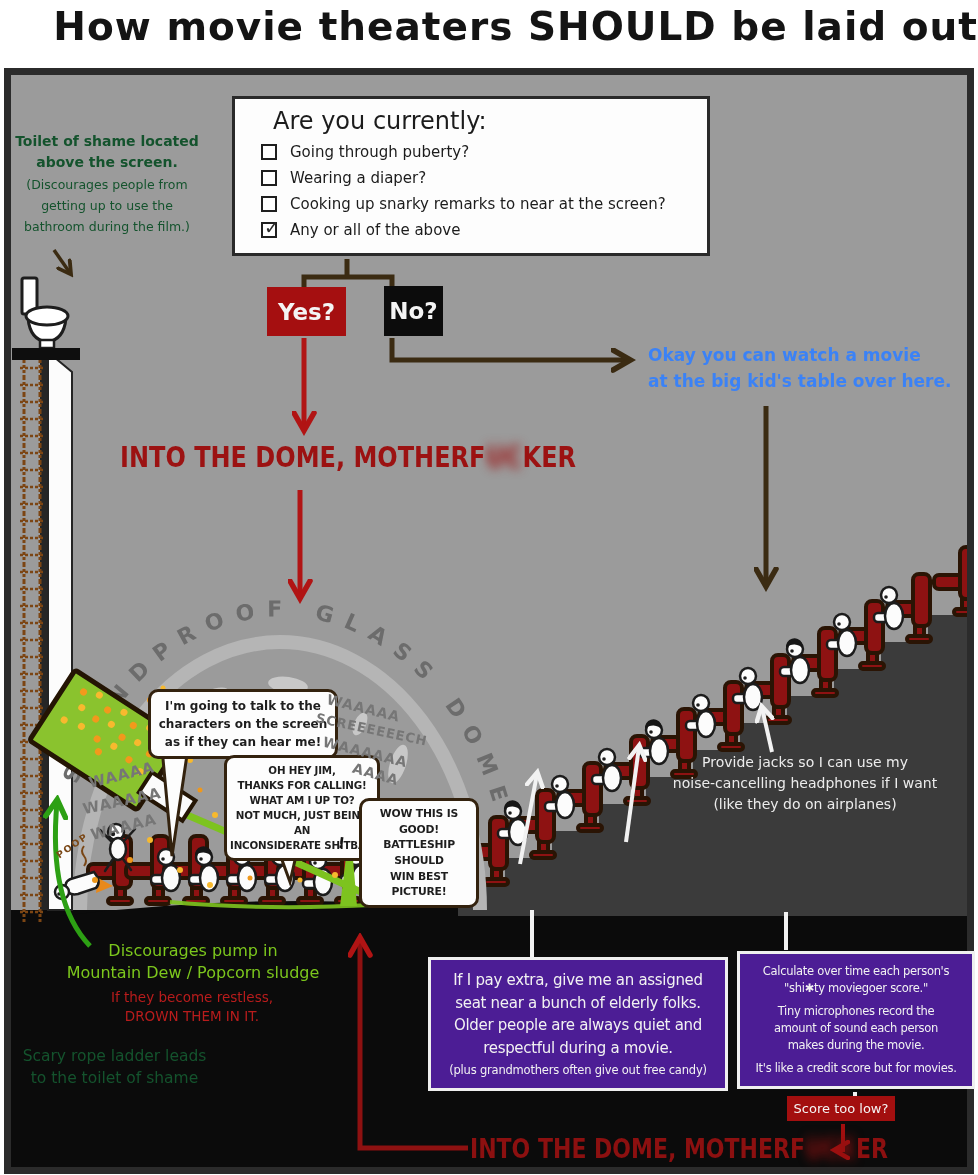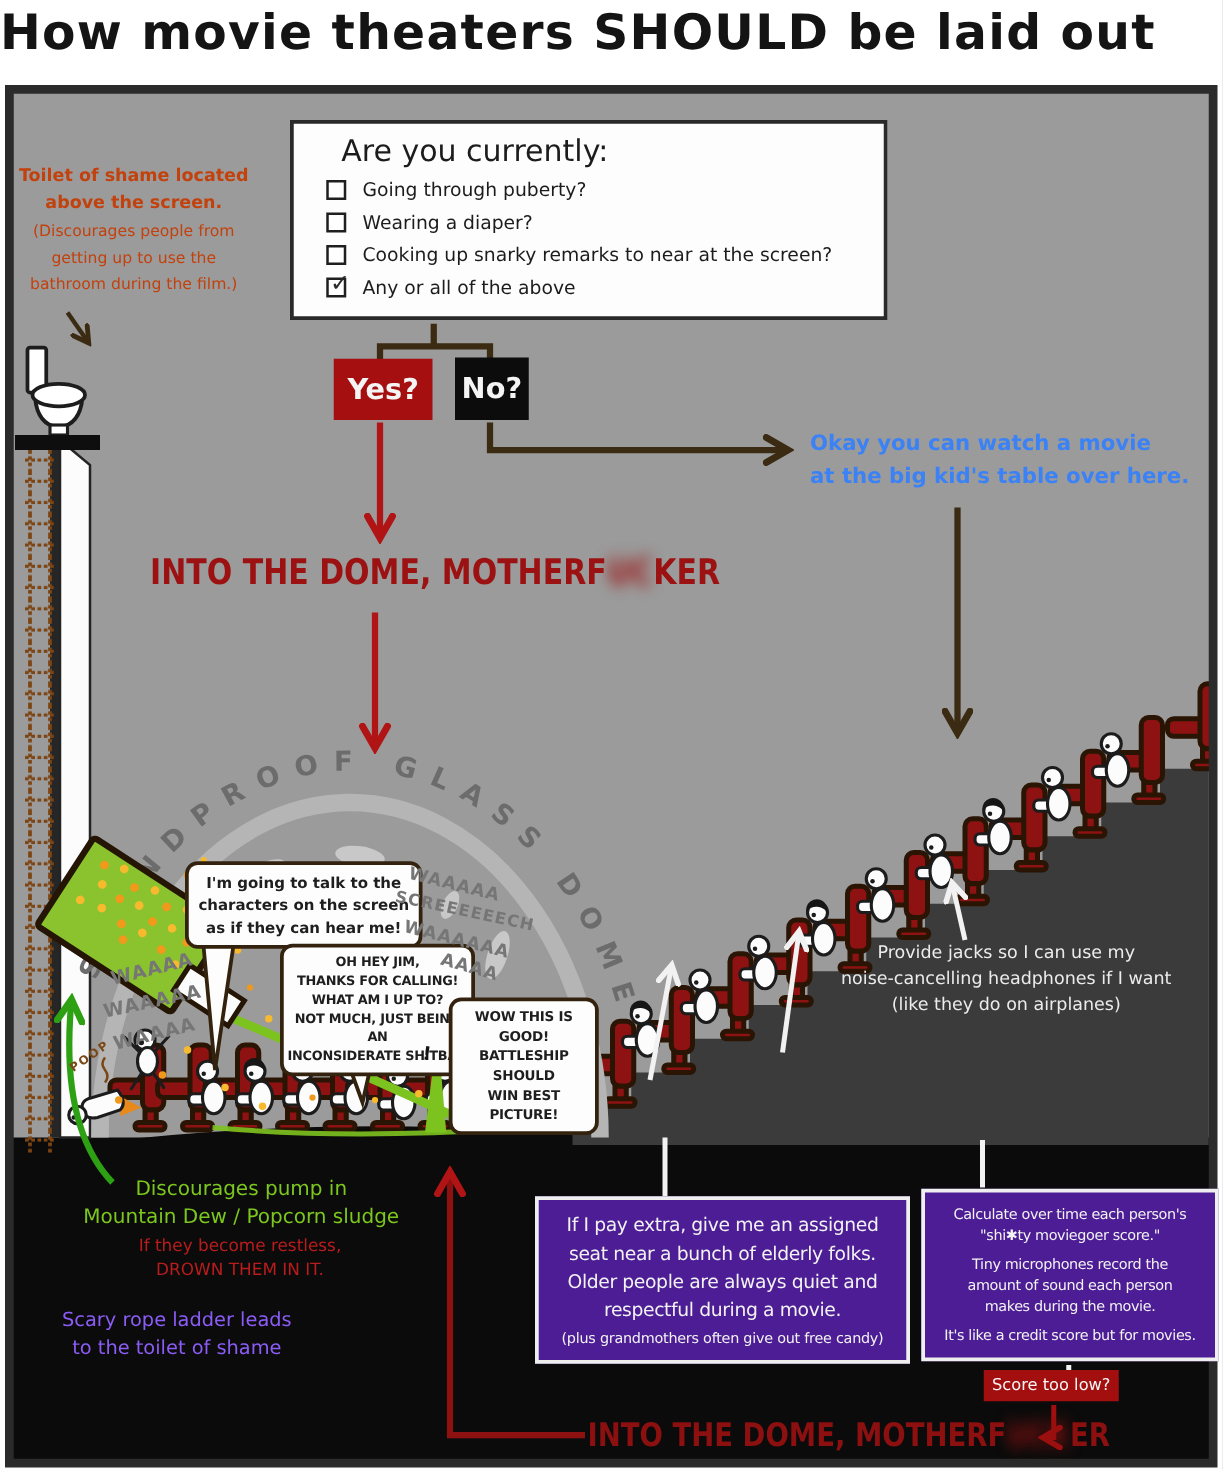--- a/index.html
+++ b/index.html
@@ -1,49 +1,49 @@
 <!DOCTYPE html>
 <html style="--accent-red: #a50f10; --dark-red-text: #9c1212; --sludge-green: #7cc71d; --dark-green-text: #63a114; --warning-orange: #c5521c; --panel-gray: #9b9b9b; --stadium-gray: #3b3b3b; --seat-red: #8e1212; --arrow-brown: #3b2b12; --dome-band-gray: #b5b5b5;"><head>
 <meta charset="utf-8">
 <style>
   html,body{margin:0;padding:0;background:#ffffff;}
   body{font-family:"DejaVu Sans",sans-serif;}
   #stage{position:relative;width:978px;height:1175px;overflow:hidden;background:#fff;}
   #art{position:absolute;left:0;top:0;z-index:1;}
   .ov{position:absolute;z-index:2;}
   .ctr{text-align:center;}
-  #title{left:0;top:4px;width:978px;text-align:left;font-size:39px;font-weight:600;letter-spacing:1px;color:#141414;}
-  #toilet-note{left:8px;top:131px;width:198px;color:#c2410c;}
+  #title{left:0;top:4px;width:978px;text-align:right;font-size:39px;font-weight:600;letter-spacing:1px;color:#141414;}
+  #toilet-note{left:8px;top:131px;width:198px;color:#14532d;}
   #toilet-note .main{font-size:14px;line-height:1.5;font-weight:600;}
   #toilet-note .sub{font-size:12.5px;line-height:1.45;margin-top:3px;}
   #checklist{left:232px;top:96px;width:478px;height:160px;background:#fdfdfd;border:3px solid #2a2a2a;box-sizing:border-box;padding:6px 8px 0 26px;}
   #checklist .cl-title{font-size:24px;color:#1c1c1c;margin:2px 0 6px 12px;}
   .row{display:flex;align-items:center;gap:13px;margin-top:8px;}
   .cb{width:16px;height:16px;border:2.5px solid #1f1f1f;background:#fff;flex:none;position:relative;box-sizing:border-box;}
   .cb.checked::after{content:"✓";position:absolute;left:1px;top:-8px;font-size:19px;font-weight:bold;color:#2a2a2a;}
   .row .lbl{font-size:15px;color:#1c1c1c;}
   .decision{display:flex;align-items:center;justify-content:center;color:#f4f4f4;font-size:23px;font-weight:600;}
   #yes-box{left:267px;top:287px;width:79px;height:49px;background:#a50f10;}
-  #no-box{left:364px;top:286px;width:59px;height:50px;background:#0c0c0c;}
+  #no-box{left:384px;top:286px;width:59px;height:50px;background:#0c0c0c;}
   #big-kids{left:648px;top:342px;width:312px;font-size:17px;line-height:1.55;color:#3b82f6;font-weight:600;}
   .into{white-space:nowrap;font-weight:600;transform-origin:left top;}
   #into-top{left:120px;top:441px;font-size:24px;color:#9c1212;transform:scale(1,1.18);}
   #into-bottom{left:470px;top:1134px;font-size:22px;color:#8c1010;transform:scale(1,1.18);}
   .blurred{filter:blur(5px);}
   .bubble{background:#fdfdfd;border:3px solid #33220e;border-radius:10px;color:#1e1e1e;font-weight:600;}
   #bubble-talker{left:148px;top:689px;width:178px;font-size:12px;line-height:1.5;padding:5px 3px;}
   #bubble-phone{left:224px;top:755px;width:146px;font-size:10.3px;line-height:1.45;padding:5px 2px;letter-spacing:-0.2px;}
   #bubble-battleship{left:359px;top:798px;width:110px;font-size:10.8px;line-height:1.45;padding:5px 2px;letter-spacing:-0.2px;}
   .noise{position:absolute;z-index:2;color:#767676;font-weight:600;letter-spacing:1px;}
   #poop-label{left:54px;top:840px;transform:rotate(-35deg);font-size:9.5px;font-weight:bold;color:#7a4716;letter-spacing:1.5px;}
   #exclaim{left:338px;top:834px;font-size:15px;font-weight:bold;color:#141414;transform:rotate(8deg);}
   #headphones-note{left:650px;top:752px;width:310px;font-size:14px;line-height:1.5;color:#ececec;}
   #pump-note{left:58px;top:940px;width:270px;font-size:16px;line-height:1.35;color:#7cc71d;}
   #drown-note{left:92px;top:988px;width:200px;font-size:13.5px;line-height:1.4;color:#b91c1c;}
-  #ladder-note{left:12px;top:1046px;width:205px;font-size:15.5px;line-height:1.4;color:#8b5cf6;margin-left:27px;}
+  #ladder-note{left:12px;top:1046px;width:205px;font-size:15.5px;line-height:1.4;color:#14532d;}
   .wbox{background:#4c1d95;border:3px solid #efefef;box-sizing:border-box;color:#f2f2f2;}
   #elderly-box{left:428px;top:957px;width:300px;padding:9px 4px;font-size:15px;line-height:1.5;letter-spacing:-0.3px;}
   #elderly-box .foot{font-size:11.5px;margin-top:3px;letter-spacing:-0.2px;}
   #mic-box{left:737px;top:951px;width:238px;padding:9px 3px;font-size:11.5px;line-height:1.45;letter-spacing:-0.3px;}
   #mic-box .para{margin-bottom:7px;}
   #mic-box .para:last-child{margin-bottom:0;}
   #score-badge{left:787px;top:1096px;width:108px;height:25px;background:#a30f0f;color:#f5f5f5;font-size:13px;display:flex;align-items:center;justify-content:center;}
 </style>
 </head>
 <body>

